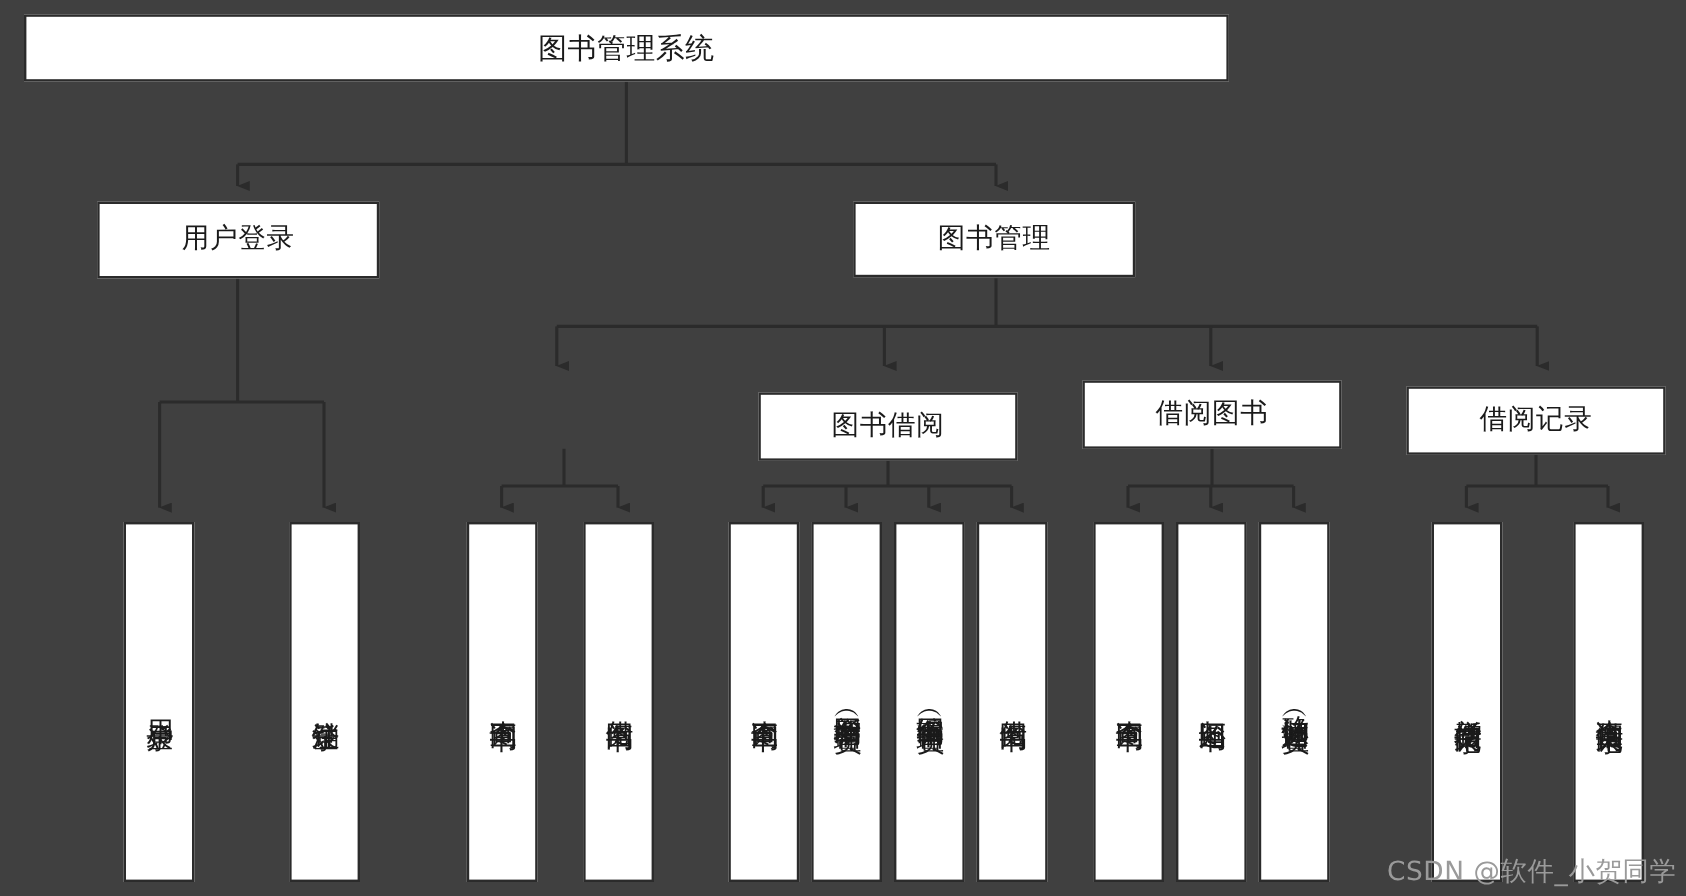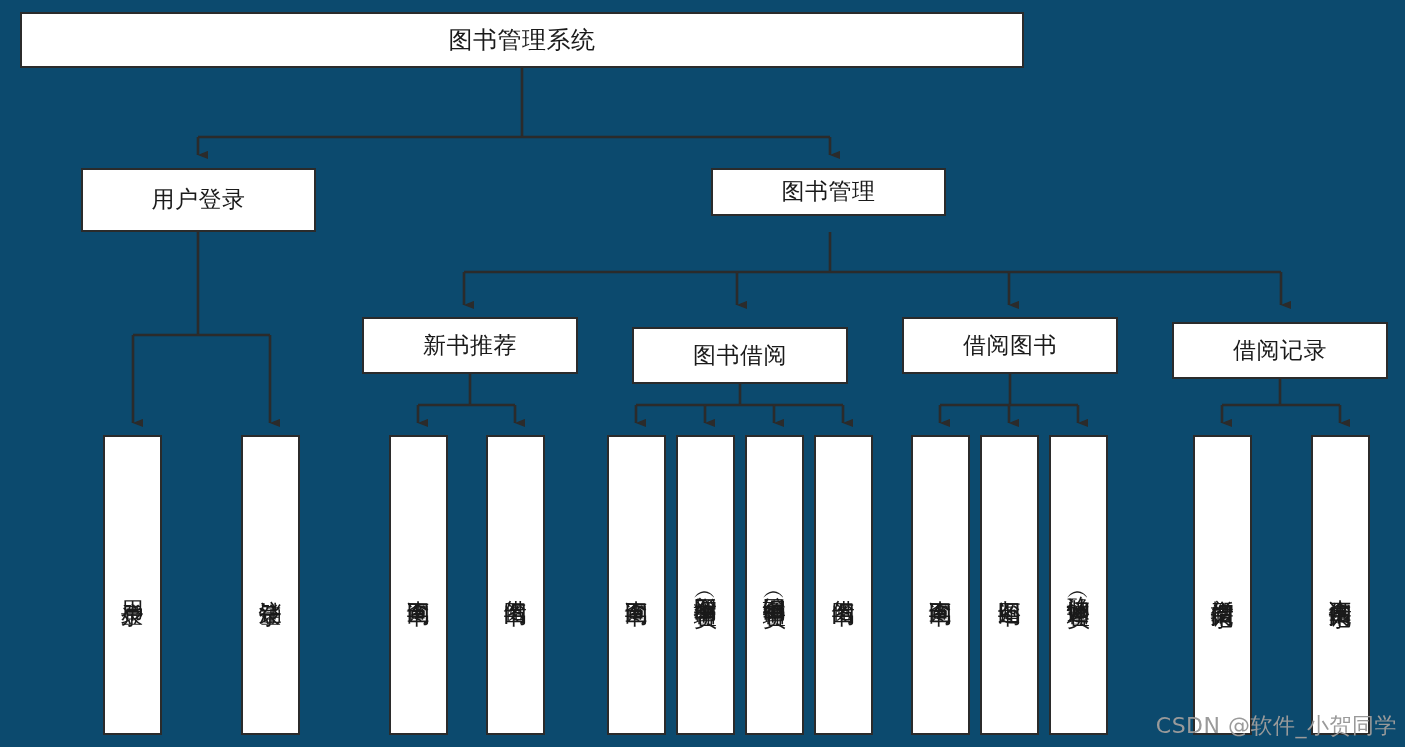--- a/index.html
+++ b/index.html
@@ -7,21 +7,21 @@
     padding: 0;
     background: #ffffff;
   }
   body {
     font-family: "DejaVu Sans", "Liberation Sans", sans-serif;
   }
   #diagram-canvas {
     position: relative;
     width: 1405px;
     height: 747px;
-    background: #0c4a6e;
+    background: #404040;
     overflow: hidden;
   }
   #edge-layer {
     position: absolute;
     left: 0;
     top: 0;
     width: 1405px;
     height: 747px;
   }
   .node {
@@ -125,27 +125,24 @@
     </g>
   </svg>
 
   <div class="node horizontal root" style="left:20px; top:12px; width:1004px; height:56px;">
     <span class="node-label">图书管理系统</span>
   </div>
 
   <div class="node horizontal" style="left:81px; top:168px; width:235px; height:64px;">
     <span class="node-label">用户登录</span>
   </div>
-  <div class="node horizontal" style="left:711px; top:168px; width:235px; height:48px;">
+  <div class="node horizontal" style="left:711px; top:168px; width:235px; height:63px;">
     <span class="node-label">图书管理</span>
   </div>
 
-  <div class="node horizontal" style="left:362px; top:317px; width:216px; height:57px;">
-    <span class="node-label">新书推荐</span>
-  </div>
   <div class="node horizontal" style="left:632px; top:327px; width:216px; height:57px;">
     <span class="node-label">图书借阅</span>
   </div>
   <div class="node horizontal" style="left:902px; top:317px; width:216px; height:57px;">
     <span class="node-label">借阅图书</span>
   </div>
   <div class="node horizontal" style="left:1172px; top:322px; width:216px; height:57px;">
     <span class="node-label">借阅记录</span>
   </div>
 

